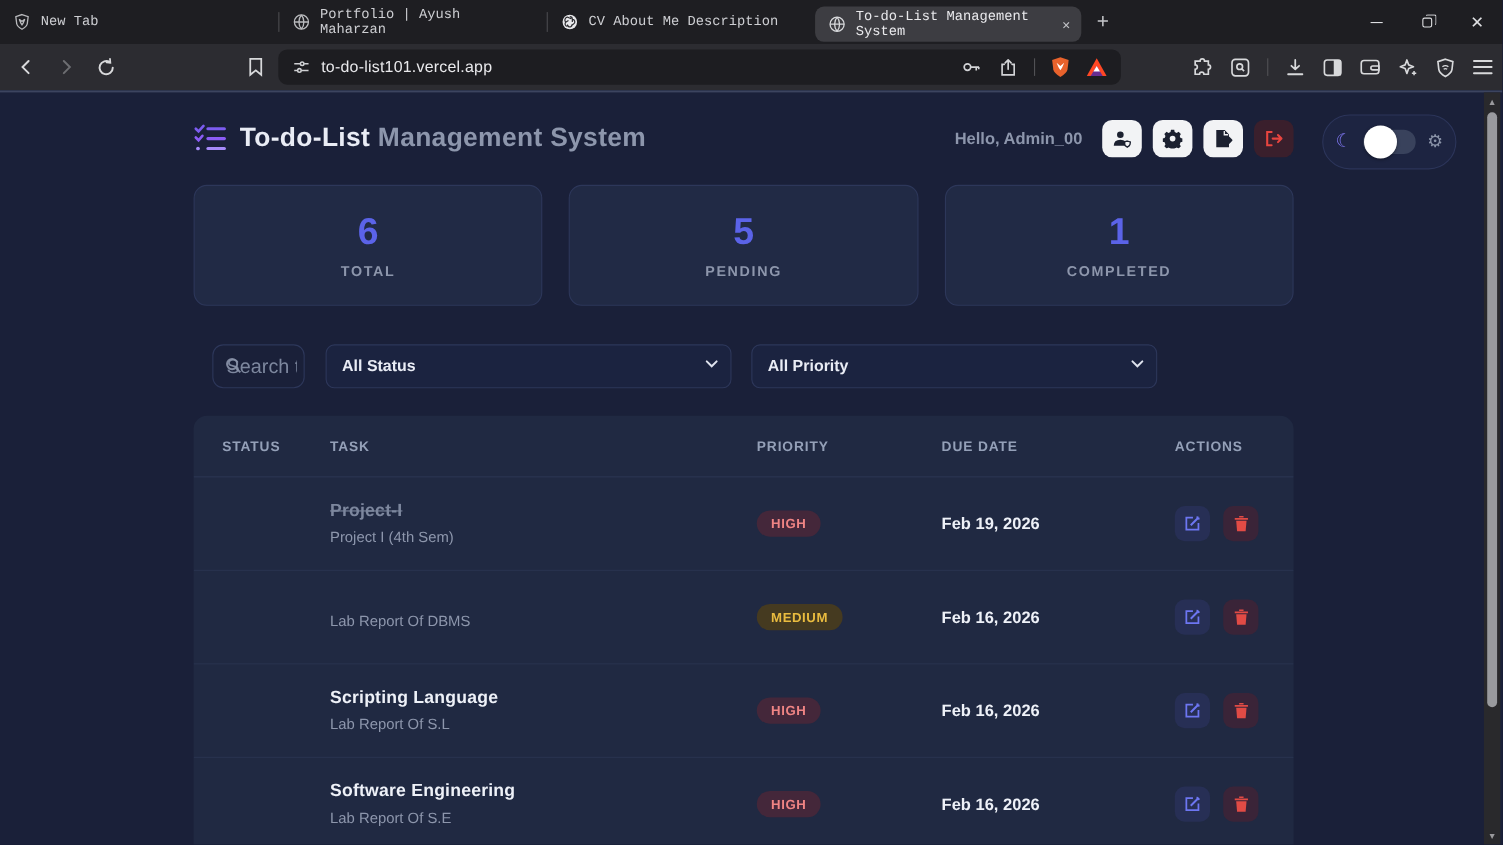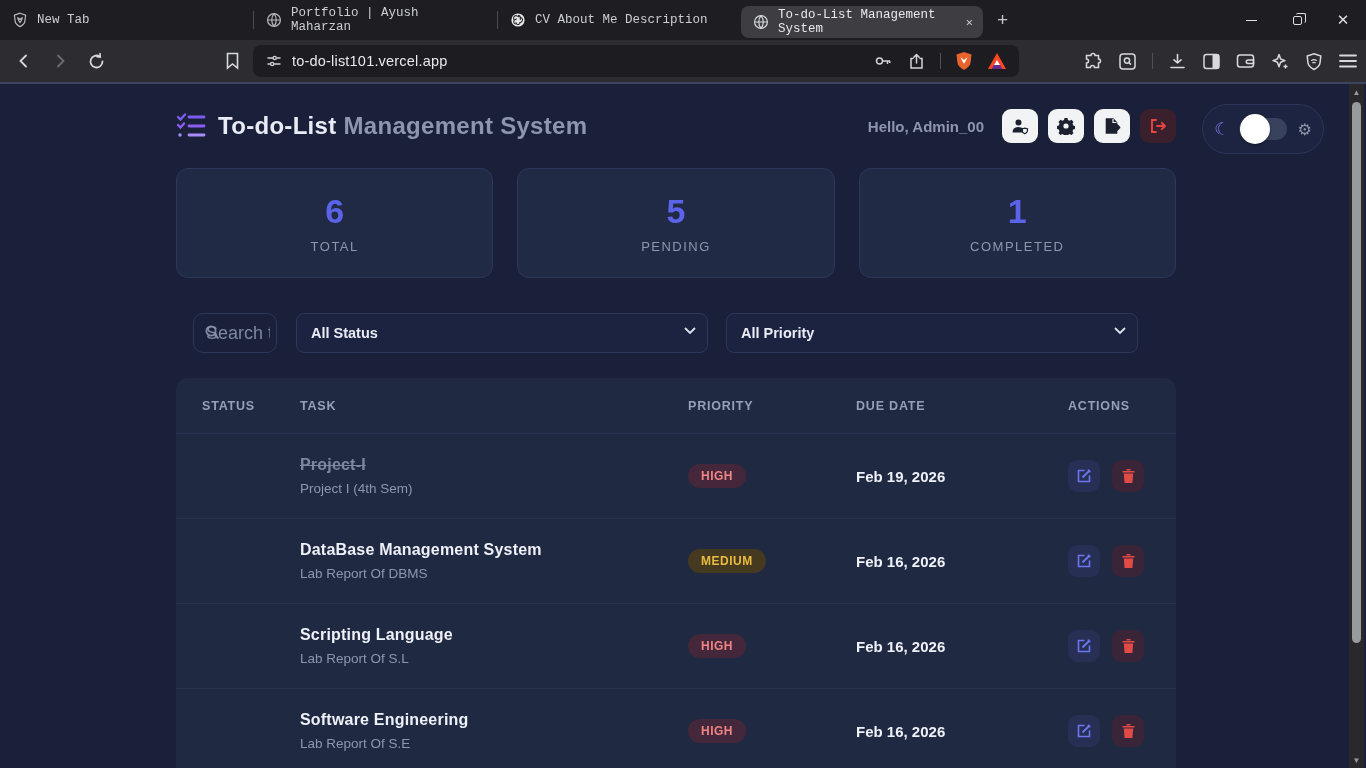--- a/index.html
+++ b/index.html
@@ -68,31 +68,31 @@
   .moon { color:#7d75ee; font-size:17px; }
   .switch { width:48px; height:22px; border-radius:11px; background:#39425c; position:relative; }
   .switch .knob { position:absolute; left:1px; top:-4px; width:30px; height:30px; border-radius:50%;
     background:#ffffff; box-shadow:0 1px 3px rgba(0,0,0,.4); }
   .sun { color:#8a93a8; font-size:16px; }
 
   .stats { position:absolute; left:176px; top:86px; width:1000px; display:flex; gap:24px; }
   .stat-card { flex:1; height:110px; background:#212a45; border:1px solid #2d375a; border-radius:12px;
     display:flex; flex-direction:column; align-items:center; justify-content:center; gap:8px; }
   .stat-value { font-size:34px; font-weight:bold; color:#5b63e8; }
-  .stat-label { font-size:13px; font-weight:normal; letter-spacing:1.5px; color:#8d96ac; }
+  .stat-label { font-size:13px; font-weight:bold; letter-spacing:1.5px; color:#8d96ac; }
 
   .controls { position:absolute; left:176px; top:231px; width:1000px; height:40px; display:flex; }
   .newtask { width:124px; height:40px; border:none; border-radius:10px; background:#5a5fdf;
     color:#fff; font-size:14.5px; font-weight:bold; font-family:inherit; letter-spacing:.3px; }
   .searchwrap { position:relative; margin-left:17px; width:84px; }
   .searchwrap input { width:84px; height:40px; background:transparent; border:1px solid #2d375a;
     border-radius:10px; color:#c6cddc; font-size:18px; font-family:inherit; padding:0 6px 0 12px; }
   .searchwrap input::placeholder { color:#7d879e; }
   .searchwrap .mag { position:absolute; left:11px; top:11px; color:#8d96ac; opacity:.9; }
-  .selwrap { position:relative; margin-left:19px; width:412px; }
+  .selwrap { position:relative; margin-left:19px; width:369px; }
   .selwrap.last { margin-left:18px; }
   .selwrap select { width:100%; height:40px; background:#1b2340; border:1px solid #2d375a;
     border-radius:8px; color:#e9ecf5; font-size:14.5px; font-weight:bold; font-family:inherit;
     padding:0 0 0 14px; appearance:none; -webkit-appearance:none; }
   .selwrap .chev { position:absolute; right:12px; top:14px; color:#dfe3ee; pointer-events:none; }
 
   .tasktable { position:absolute; left:176px; top:296px; width:1000px; height:390px;
     background:#202942; border-radius:12px 12px 0 0; overflow:hidden; }
   .thead { display:grid; grid-template-columns:98px 388px 168px 212px 1fr; align-items:center;
     height:56px; padding-left:26px; border-bottom:1px solid #2b3553; }
@@ -418,21 +418,20 @@
               <path d="M5.5 1 H9.5 V2.5 H5.5 Z"></path>
               <path d="M2.8 5.5 H12.2 L11.4 15 H3.6 Z"></path>
             </svg>
         </span>
       </span>
     </div>
 
     <div class="trow">
       <span><span class="dot yellow"></span></span>
       <span>
-        <div class="task-title">DataBase Management System</div>
         <div class="task-sub">Lab Report Of DBMS</div>
       </span>
       <span><span class="badge medium">MEDIUM</span></span>
       <span class="due">Feb 16, 2026</span>
       <span class="actions">
         <span class="abtn edit">
           <svg width="16" height="16" viewBox="0 0 16 16" fill="none" stroke="currentColor" stroke-width="1.6">
               <path d="M8.5 2.5 H2.5 V13.5 H13.5 V7.5"></path>
               <path d="M6.5 9.5 L13.5 2.5 M13.5 2.5 l-1.8 -.2 M13.5 2.5 l.2 1.8" stroke-width="1.8"></path>
             </svg>

